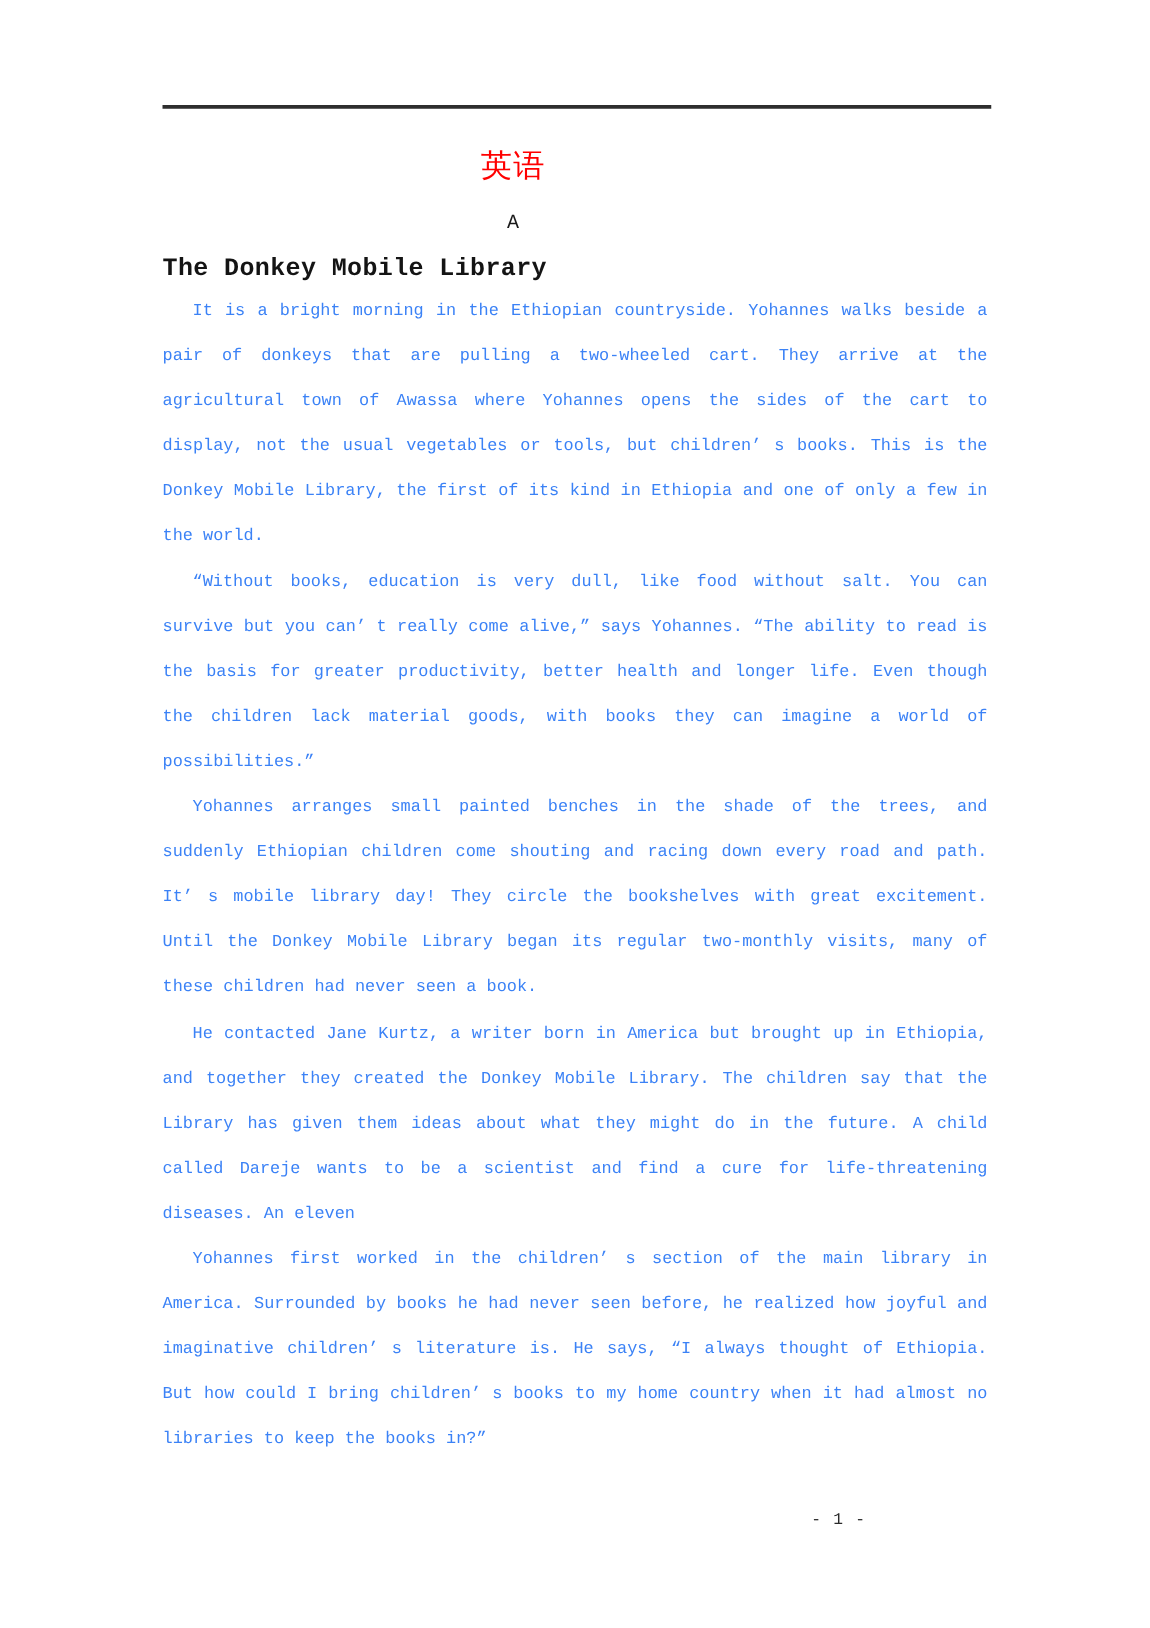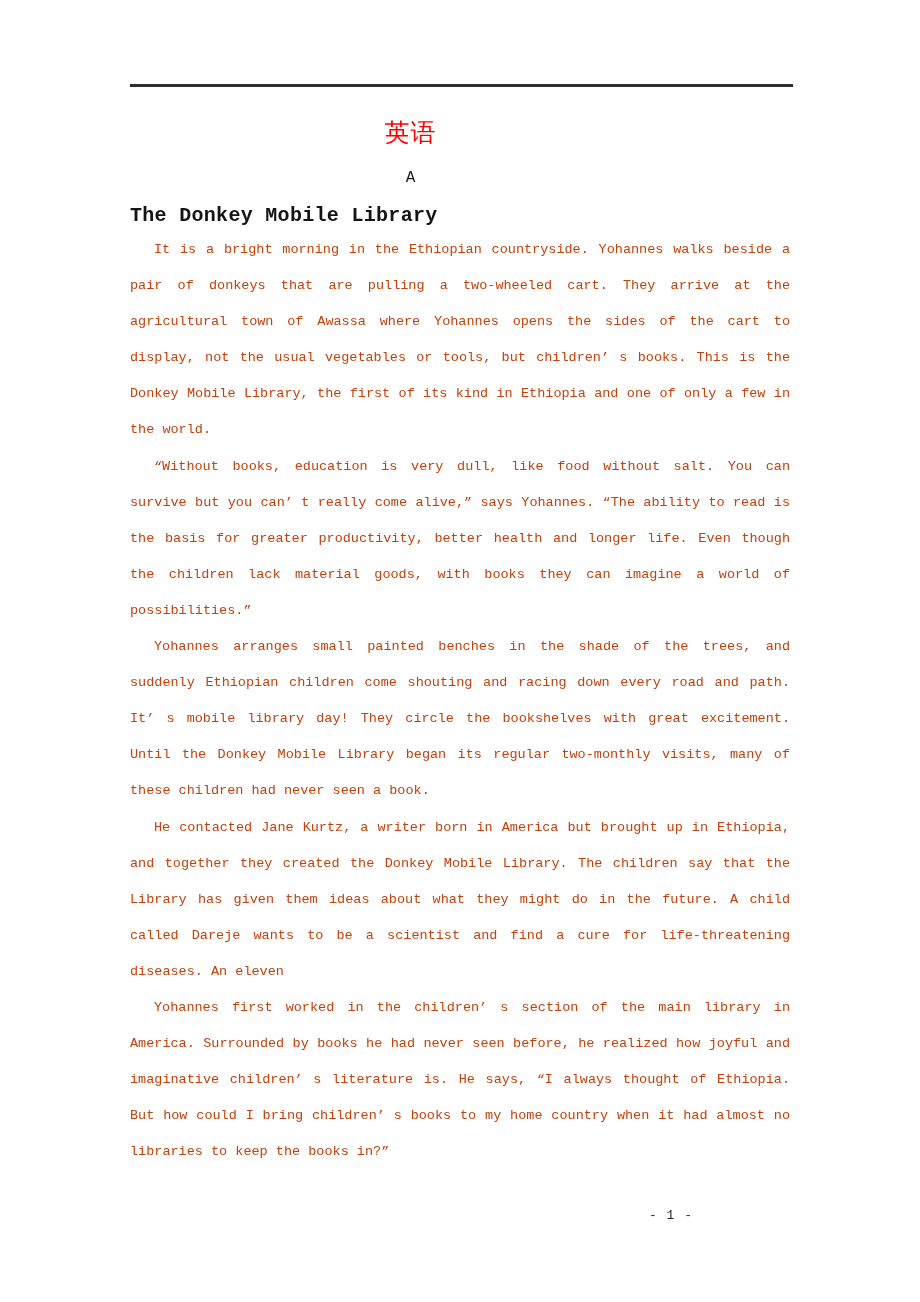--- a/index.html
+++ b/index.html
@@ -60,21 +60,21 @@
     margin-top: 13px;
   }
   .article-body {
     position: absolute;
     top: 232px;
     left: 130px;
     width: 660px;
     font-size: 13.5px;
     line-height: 36.1px;
     text-align: justify;
-    color: #c2410c;
+    color: #3b82f6;
   }
   .article-body p {
     margin: 0;
     padding: 0;
     text-indent: 24px;
   }
   .page-number {
     position: absolute;
     top: 1207px;
     right: 128px;

